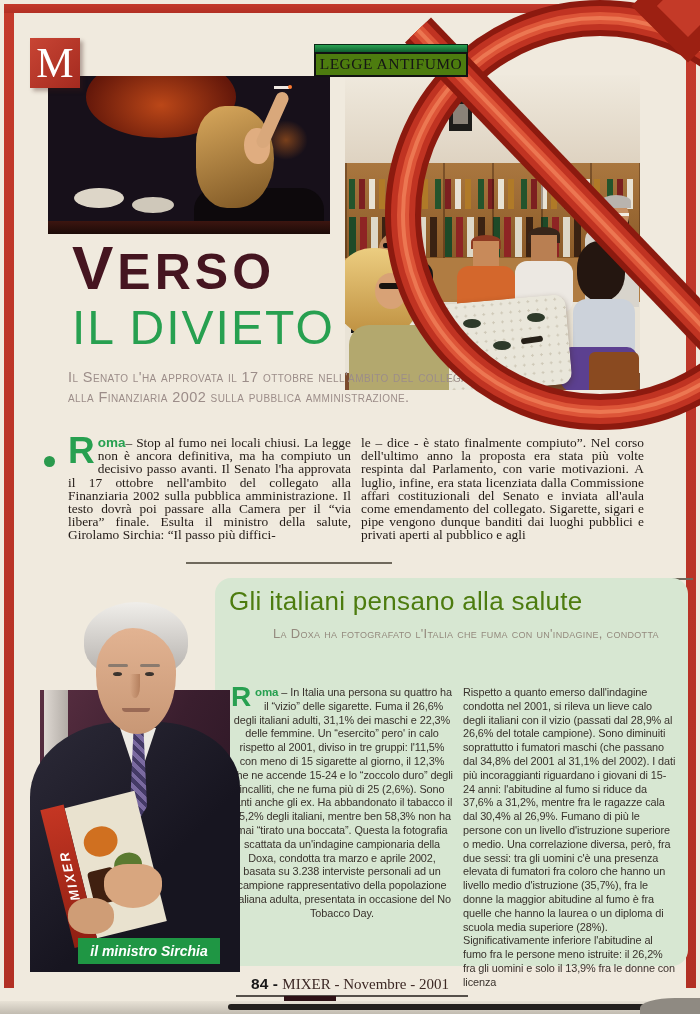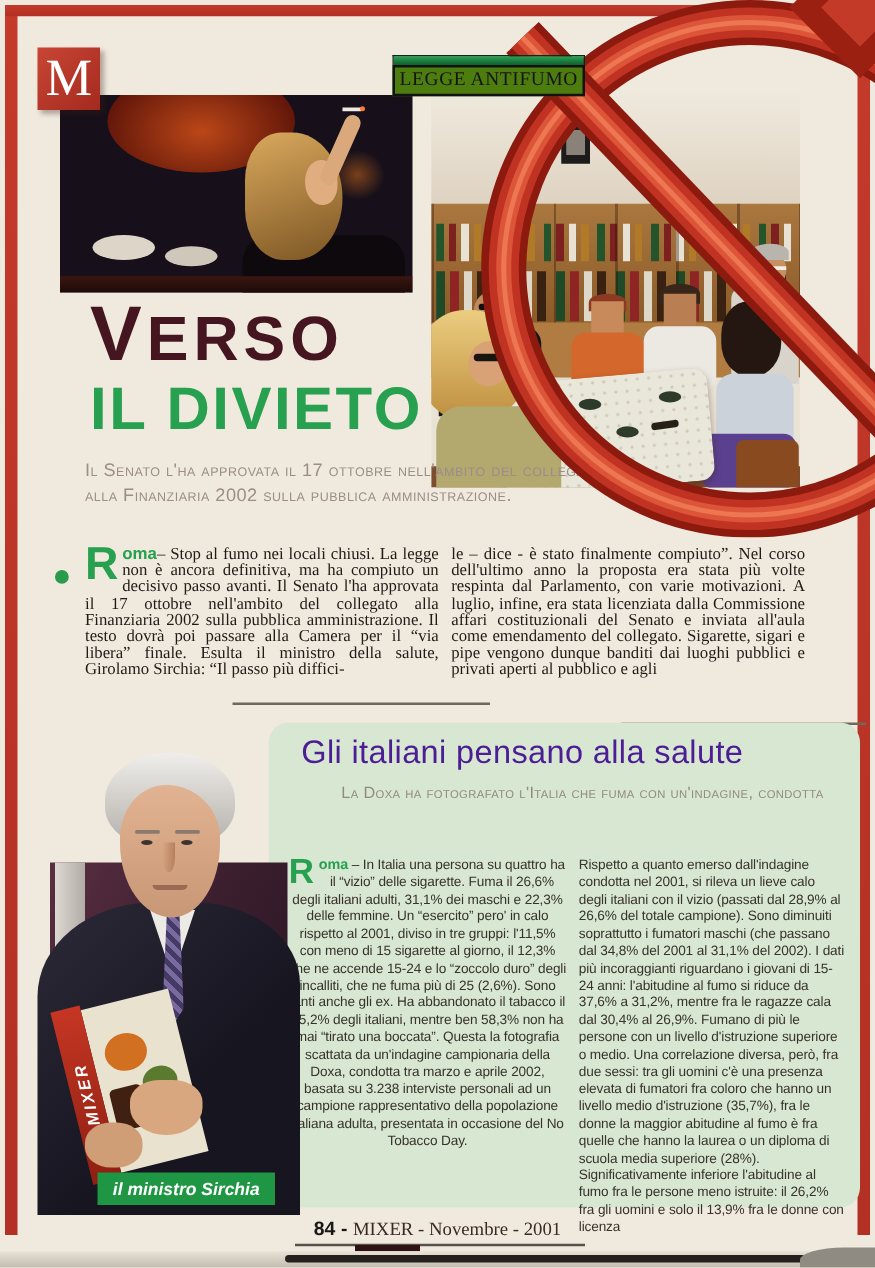--- a/index.html
+++ b/index.html
@@ -80,21 +80,21 @@
   .ashtray{width:18px;height:9px;background:#2e3a2a;border-radius:50%;}
   .at1{left:118px;top:244px;} .at2{left:182px;top:238px;} .at3{left:148px;top:266px;}
   .t-sung{left:176px;top:262px;width:22px;height:6px;background:#262018;border-radius:3px;transform:rotate(-8deg);}
 
   
   #no-smoking{left:330px;top:0;width:370px;height:430px;z-index:5;pointer-events:none;}
 
   
   #headline1{left:72px;top:232px;font-size:50px;font-weight:bold;color:#451520;letter-spacing:4px;text-transform:uppercase;z-index:2;}
   #headline1::first-letter{font-size:62px;}
-  #headline2{left:72px;top:300px;font-size:48px;font-weight:bold;color:#27a050;letter-spacing:2px;text-transform:uppercase;z-index:2;}
+  #headline2{left:72px;top:300px;font-size:48px;font-weight:normal;color:#27a050;letter-spacing:2px;text-transform:uppercase;z-index:2;}
 
   
   #standfirst{left:68px;top:367px;width:440px;color:#9c8d89;font-size:14.5px;line-height:20px;
               font-variant:small-caps;letter-spacing:.4px;z-index:2;}
 
   
   #bullet{left:44px;top:456px;width:11px;height:11px;border-radius:50%;background:#2a9a4d;}
   #article{left:68px;top:436px;width:576px;display:flex;gap:10px;z-index:2;}
   .scol{width:283px;font-family:"Liberation Serif",serif;font-size:13.4px;line-height:13.2px;
         text-align:justify;color:#221a16;}
@@ -104,21 +104,21 @@
 
   
   #badge-line-left{left:186px;top:562px;width:206px;height:2px;background:#6f695c;}
   #badge-line-right{left:497px;top:578px;width:196px;height:2px;background:#6f695c;}
   #badge{left:393px;top:550px;background:#fbfaf4;border:3px solid #17833f;border-radius:15px;
          padding:2px 15px 3px;color:#17833f;font-weight:bold;font-style:italic;font-size:14.5px;
          letter-spacing:.3px;white-space:nowrap;z-index:3;}
 
   
   #greenbox{left:215px;top:578px;width:473px;height:388px;background:#d7e7d2;border-radius:16px;z-index:1;}
-  #box-title{left:26px;top:8px;font-size:26px;color:#4c1d95;letter-spacing:.3px;}
+  #box-title{left:14px;top:8px;font-size:26px;color:#4d7c0f;letter-spacing:.3px;}
   #box-sub{left:14px;top:46px;width:452px;font-size:13px;line-height:19.5px;color:#948a7e;
            font-variant:small-caps;letter-spacing:.3px;margin-left:44px;}
   #box-cols{left:16px;top:108px;width:446px;display:flex;gap:10px;}
   .bcol{font-size:10.9px;line-height:13.8px;color:#39322c;letter-spacing:-.1px;}
   #bcol1{width:222px;text-align:center;}
   #bcol2{width:214px;text-align:left;}
   .bdrop{float:left;font-weight:bold;font-size:28px;line-height:22px;color:#27a050;margin:0 3px 0 0;}
   .blead{color:#27a050;font-weight:bold;font-size:11.5px;}
 
   

